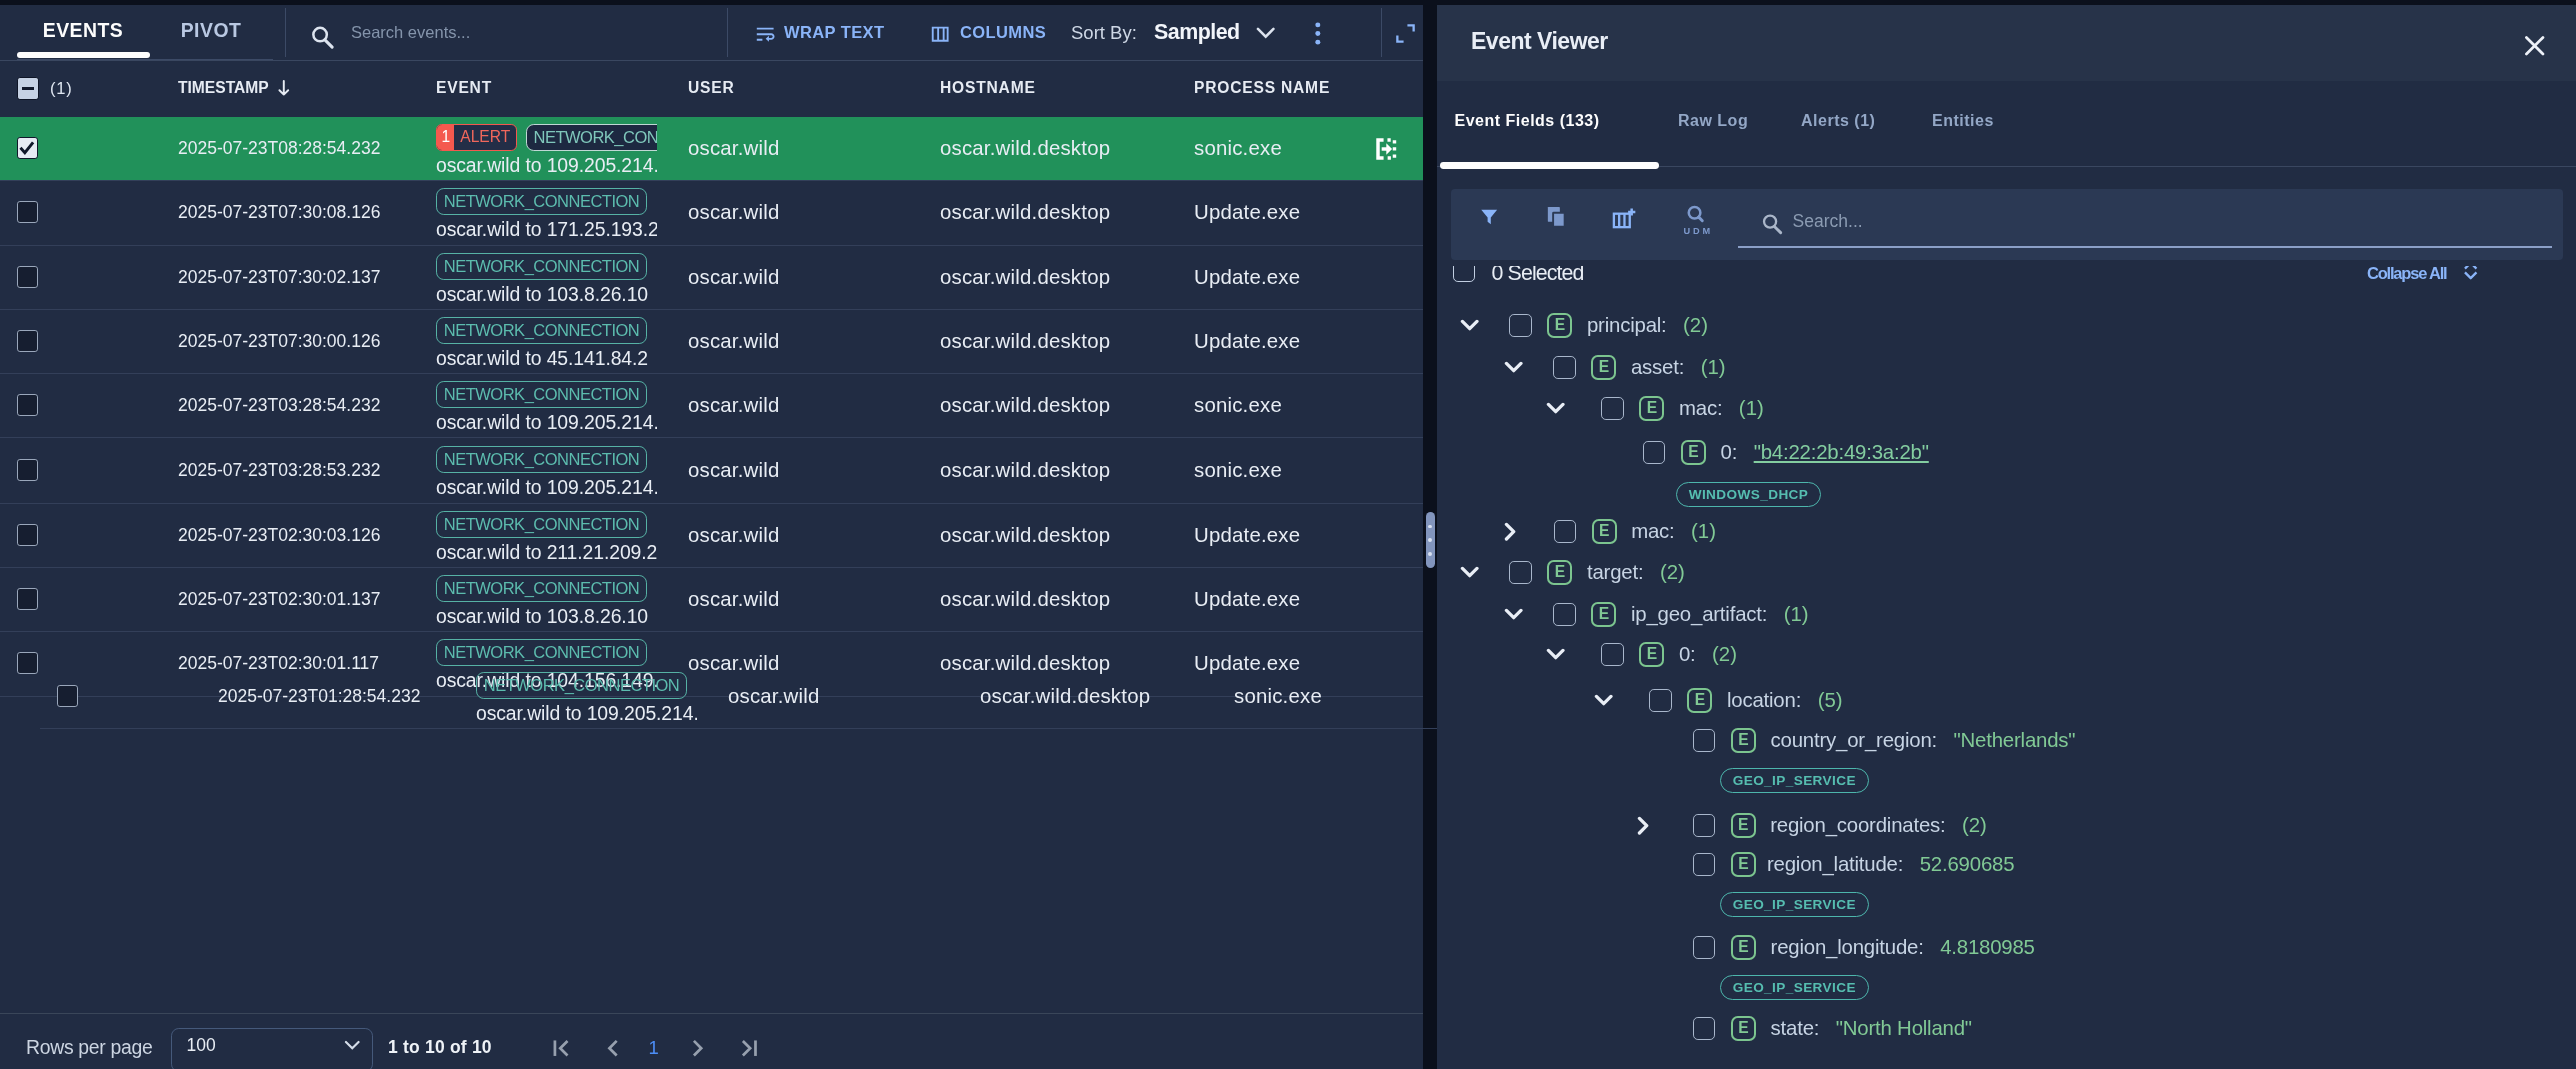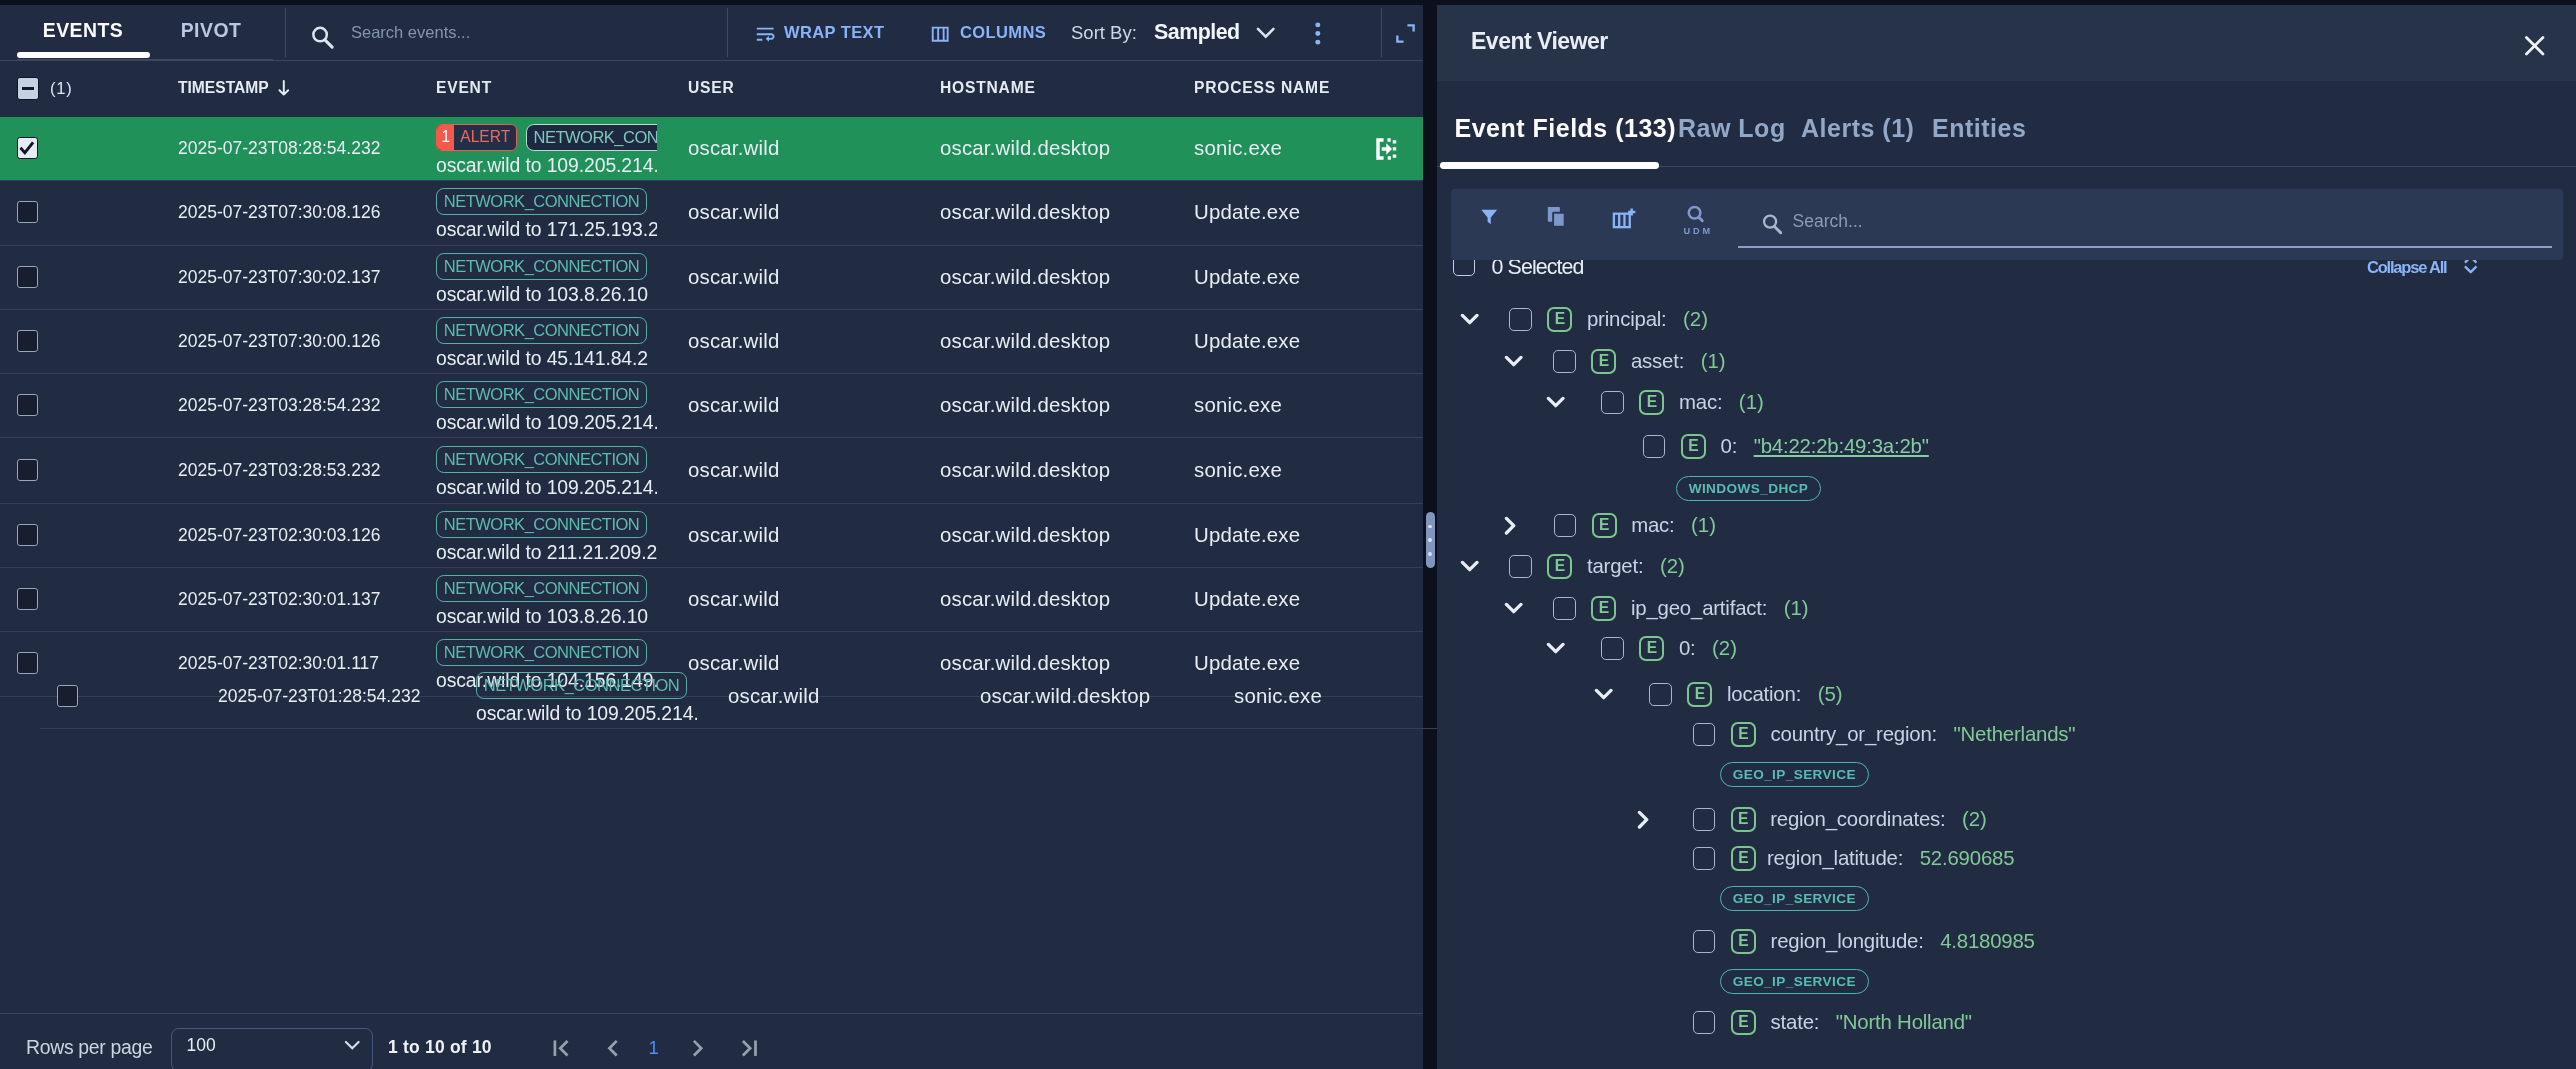--- a/index.html
+++ b/index.html
@@ -39,27 +39,27 @@
     overflow:hidden; flex:none; background:#232e47; }
   .abadge .num { background:#f4594e; color:#fff; font-size:15.6px; display:flex; align-items:center; padding:0 4.4px; }
   .abadge .lbl { color:#f0675c; font-size:15.6px; display:flex; align-items:center; padding:0 5.8px; letter-spacing:0px; }
   
   #lfoot { position:absolute; left:0; top:1008px; width:1423px; height:56px; border-top:1px solid #3a4659; }
   
   #evhead { position:absolute; left:0; top:0; width:1139px; height:76px; background:#273349; }
   #evtitle { position:absolute; left:34px; top:0px; height:74px; display:flex; align-items:center;
     font-size:23px; font-weight:bold; color:#e9eef6; letter-spacing:-0.5px; }
   #evhdrline { position:absolute; left:0; top:76px; width:1139px; height:0px; background:#3a4760; }
-  .rtab { position:absolute; top:84px; height:80px; display:flex; align-items:center;
-    font-size:25px; font-weight:bold; letter-spacing:0.5px; }
+  .rtab { position:absolute; top:76px; height:80px; display:flex; align-items:center;
+    font-size:16px; font-weight:bold; letter-spacing:0.5px; }
   #rtabline { position:absolute; left:0; top:161px; width:1139px; height:1px; background:#3a4760; }
   #rtabact { position:absolute; left:2.9px; top:157px; width:219px; height:6.8px; background:#fdfdfd; border-radius:3.4px; }
   #toolbar { position:absolute; left:13.6px; top:184px; width:1112px; height:71px; background:#2b3954; border-radius:3.9px; }
   #searchline { position:absolute; left:300px; top:70px; width:815px; height:1.9px; background:#8b9fc7; }
-  #rcontent { position:absolute; left:0; top:255px; width:1139px; height:797px; overflow:hidden; }
+  #rcontent { position:absolute; left:0; top:261px; width:1139px; height:797px; overflow:hidden; }
   
   .trow { position:absolute; height:41px; display:flex; align-items:center; }
   .tkey { font-size:20.4px; color:#c7d4e4; letter-spacing:-0.2px; }
   .tval { font-size:20.4px; color:#81c995; letter-spacing:-0.2px; }
   .tcount { font-size:20.4px; color:#81c995; }
   .tcb { width:22.4px; height:22.4px; border-radius:4.9px; border:1.9px solid #a9b7cc; flex:none; }
   .ebadge { width:25px; height:25px; border-radius:6.8px; border:2.4px solid #7cc58f; color:#81c995;
     font-size:15.6px; font-weight:bold; display:flex; align-items:center; justify-content:center; flex:none; }
   .pill { position:absolute; height:25px; border:1.5px solid #4db6ac; border-radius:13.6px; color:#56bdb0;
     font-size:13.6px; font-weight:bold; letter-spacing:0.4px; display:flex; align-items:center; padding:0 11.7px;text-align:center; }

